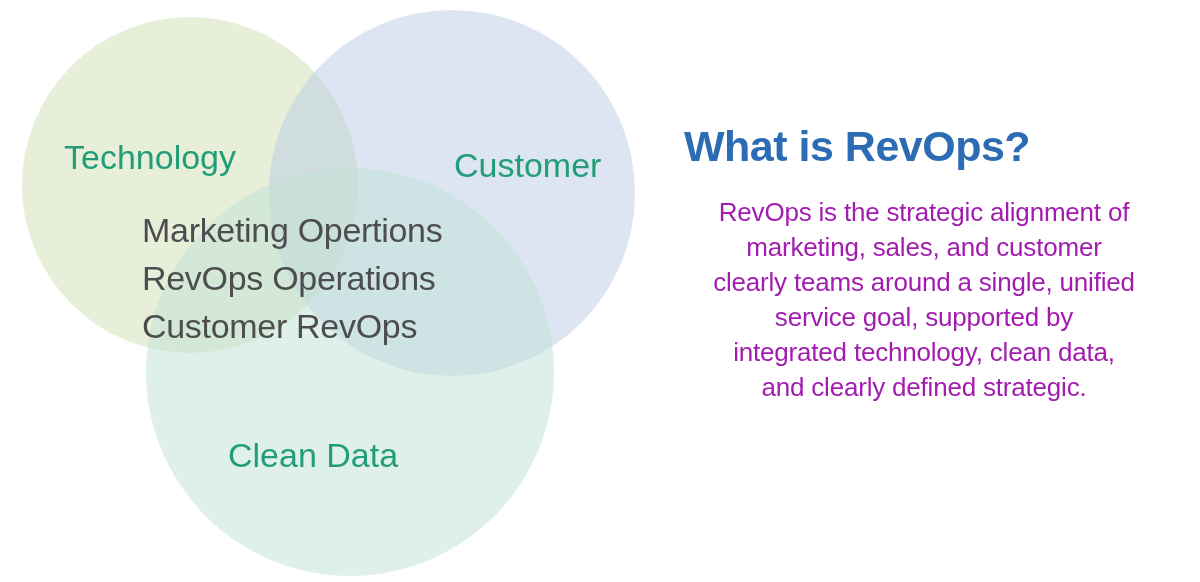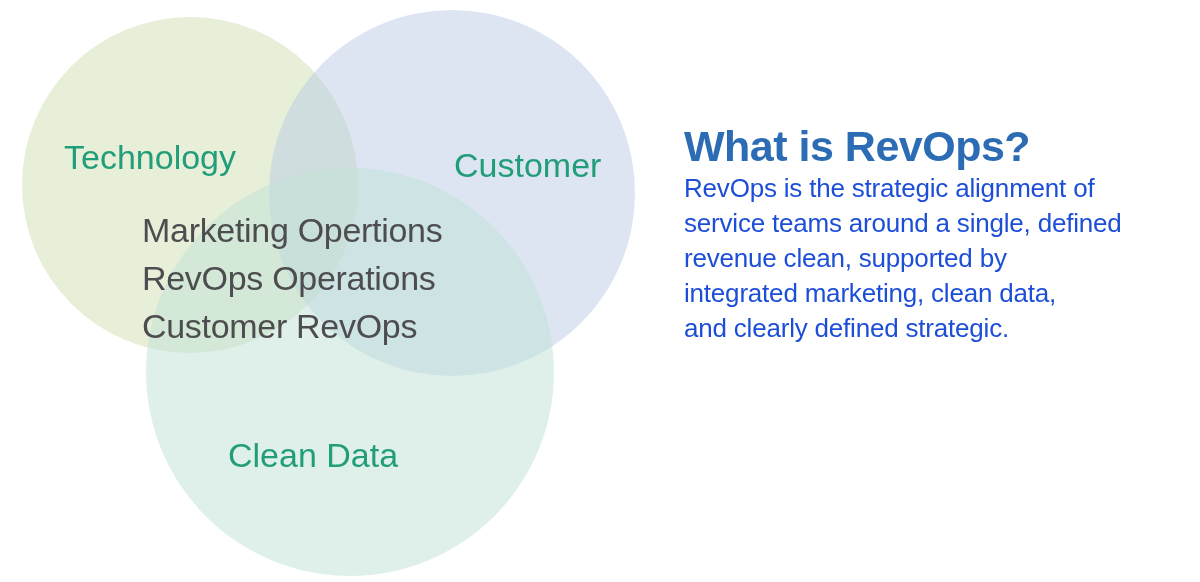--- a/index.html
+++ b/index.html
@@ -49,27 +49,29 @@
     left: 684px;
     top: 122px;
     width: 480px;
   }
   .panel-title {
     font-size: 43px;
     line-height: 49px;
     font-weight: 700;
     color: #2b6cb4;
     letter-spacing: -0.5px;
+    margin-bottom: 24px;
   }
   .panel-description {
     font-size: 26px;
     line-height: 35px;
     font-weight: 400;
-    color: #1d4ed8;
+    color: #a21caf;
     letter-spacing: -0.2px;
+    text-align: center;
   }
   .panel-description .line { display: block; }
 </style>
 </head>
 <body>
 
 <div class="canvas">
 
   <div class="venn">
     <svg width="660" height="582" viewBox="0 0 660 582">
@@ -88,20 +90,21 @@
       <div>Marketing Opertions</div>
       <div>RevOps Operations</div>
       <div>Customer RevOps</div>
     </div>
   </div>
 
   <div class="panel">
     <div class="panel-title">What is RevOps?</div>
     <div class="panel-description">
       <span class="line">RevOps is the strategic alignment of</span>
-      <span class="line">service teams around a single, defined</span>
-      <span class="line">revenue clean, supported by</span>
-      <span class="line">integrated marketing, clean data,</span>
+      <span class="line">marketing, sales, and customer</span>
+      <span class="line">clearly teams around a single, unified</span>
+      <span class="line">service goal, supported by</span>
+      <span class="line">integrated technology, clean data,</span>
       <span class="line">and clearly defined strategic.</span>
     </div>
   </div>
 
 </div>
 
 </body></html>

